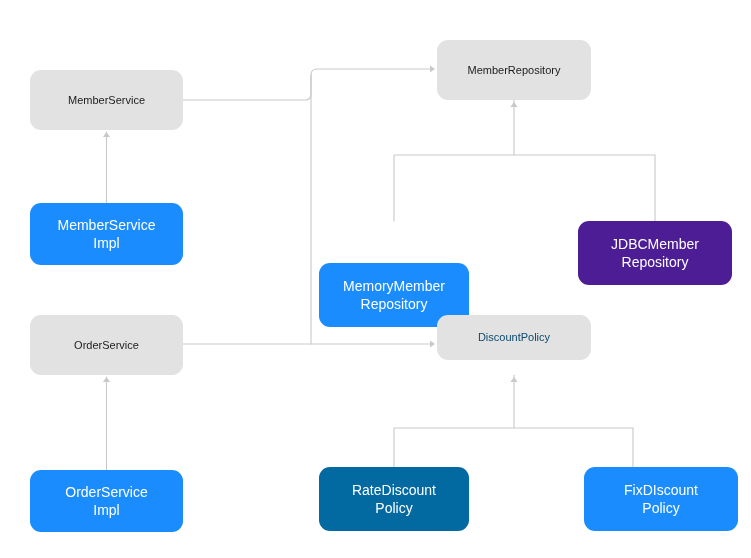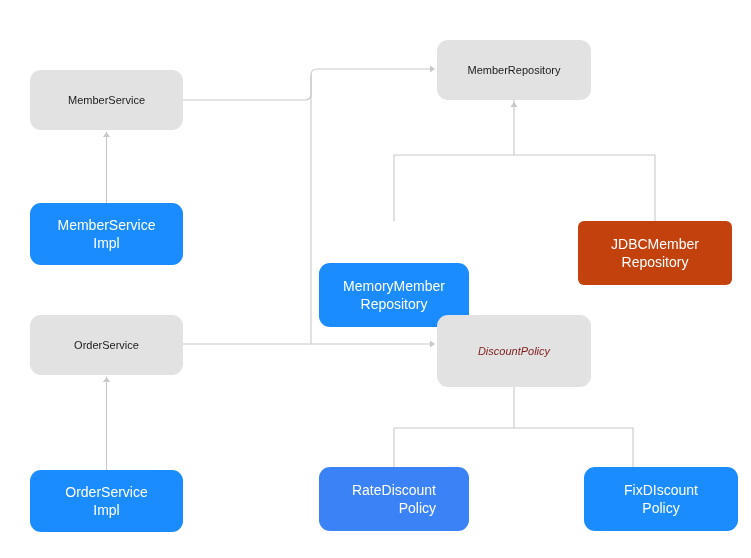--- a/index.html
+++ b/index.html
@@ -101,28 +101,28 @@
       <span class="node-label">OrderService
 Impl</span>
     </div>
     <div class="node node-iface" style="left: 437px; top: 40px; width: 154px; height: 60px; background: rgb(226, 226, 226); color: rgb(28, 28, 28);">
       <span class="node-label">MemberRepository</span>
     </div>
     <div class="node node-impl" style="left: 319px; top: 223px; width: 150px; height: 64px; background: rgb(26, 140, 253); color: rgb(255, 255, 255); margin-top: 40px;">
       <span class="node-label">MemoryMember
 Repository</span>
     </div>
-    <div class="node node-impl" style="left: 578px; top: 221px; width: 154px; height: 64px; background: #c2410c; color: rgb(255, 255, 255); border-radius: 6px;">
+    <div class="node node-impl" style="left: 578px; top: 221px; width: 154px; height: 64px; background: #4c1d95; color: rgb(255, 255, 255);">
       <span class="node-label">JDBCMember
 Repository</span>
     </div>
-    <div class="node node-iface" style="left: 437px; top: 315px; width: 154px; height: 72px; background: rgb(226, 226, 226); color: #7f1d1d; font-style: italic;">
+    <div class="node node-iface" style="left: 437px; top: 315px; width: 154px; height: 45px; background: rgb(226, 226, 226); color: #0c4a6e;">
       <span class="node-label">DiscountPolicy</span>
     </div>
-    <div class="node node-impl" style="left: 319px; top: 467px; width: 150px; height: 64px; background: #3b82f6; color: rgb(255, 255, 255); text-align: right;">
+    <div class="node node-impl" style="left: 319px; top: 467px; width: 150px; height: 64px; background: #0369a1; color: rgb(255, 255, 255);">
       <span class="node-label">RateDiscount
 Policy</span>
     </div>
     <div class="node node-impl" style="left: 584px; top: 467px; width: 154px; height: 64px; background: rgb(26, 140, 253); color: rgb(255, 255, 255);">
       <span class="node-label">FixDIscount
 Policy</span>
     </div>
   </div>
 
 </body></html>

